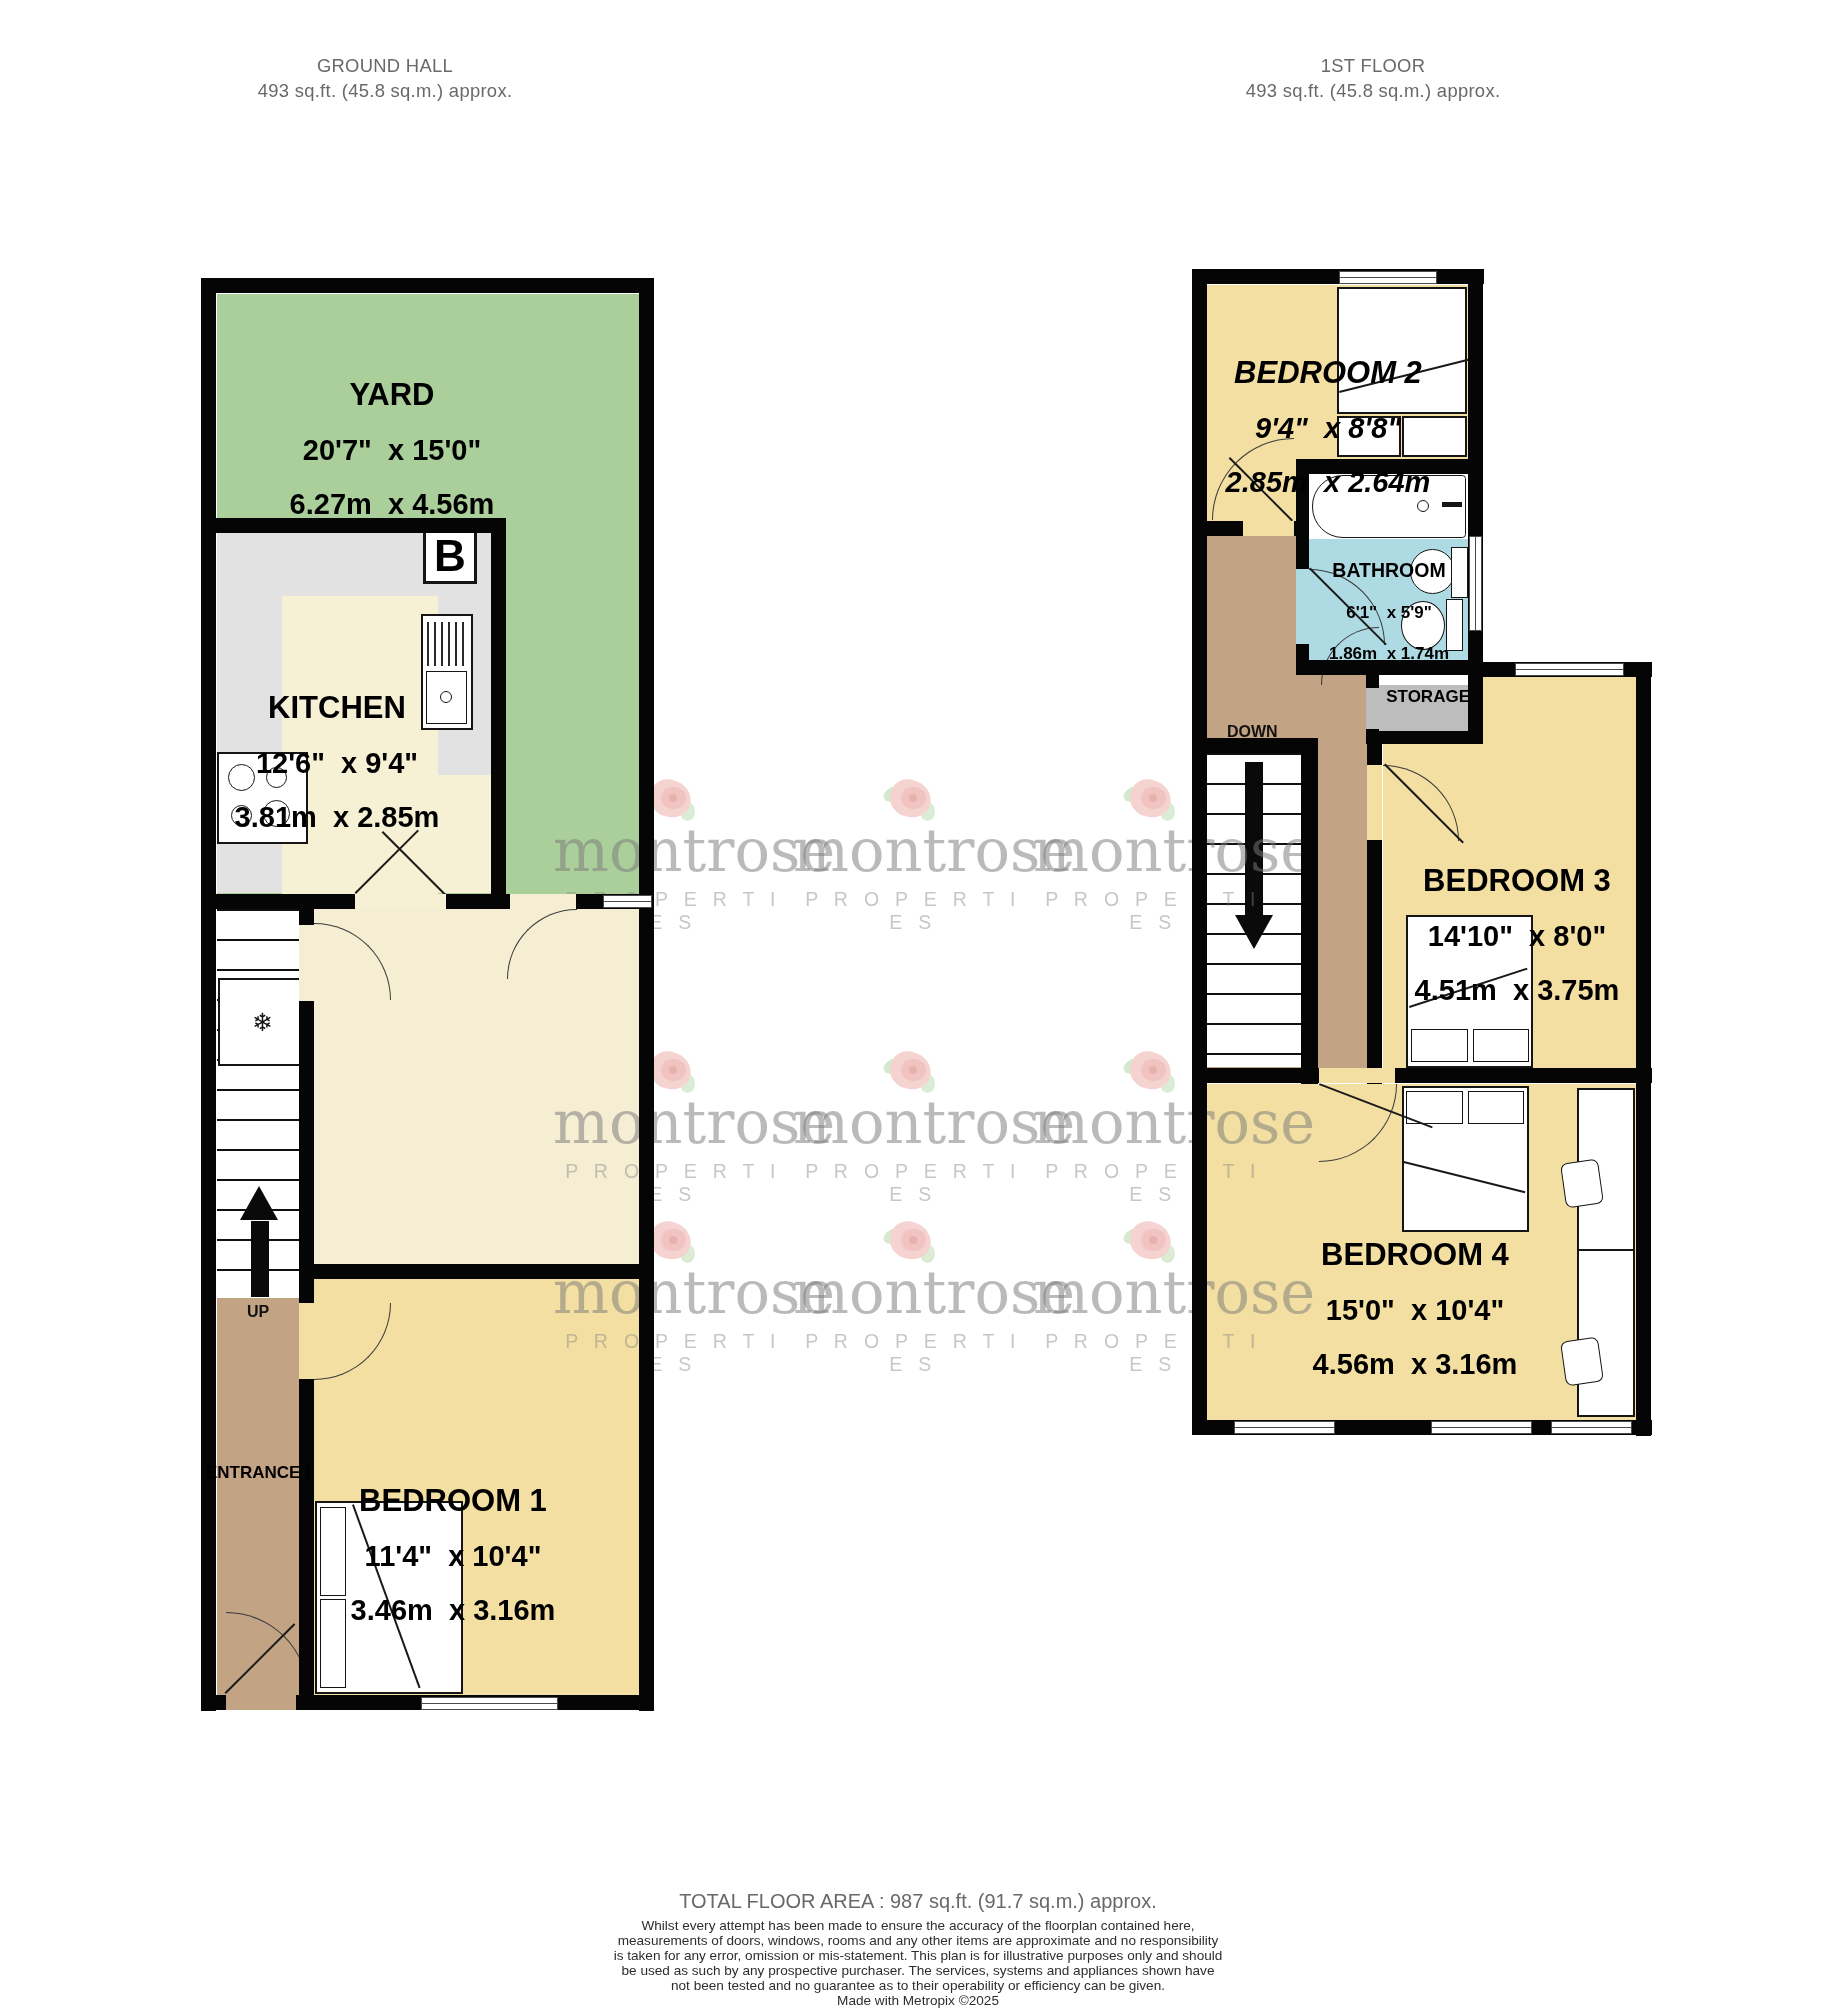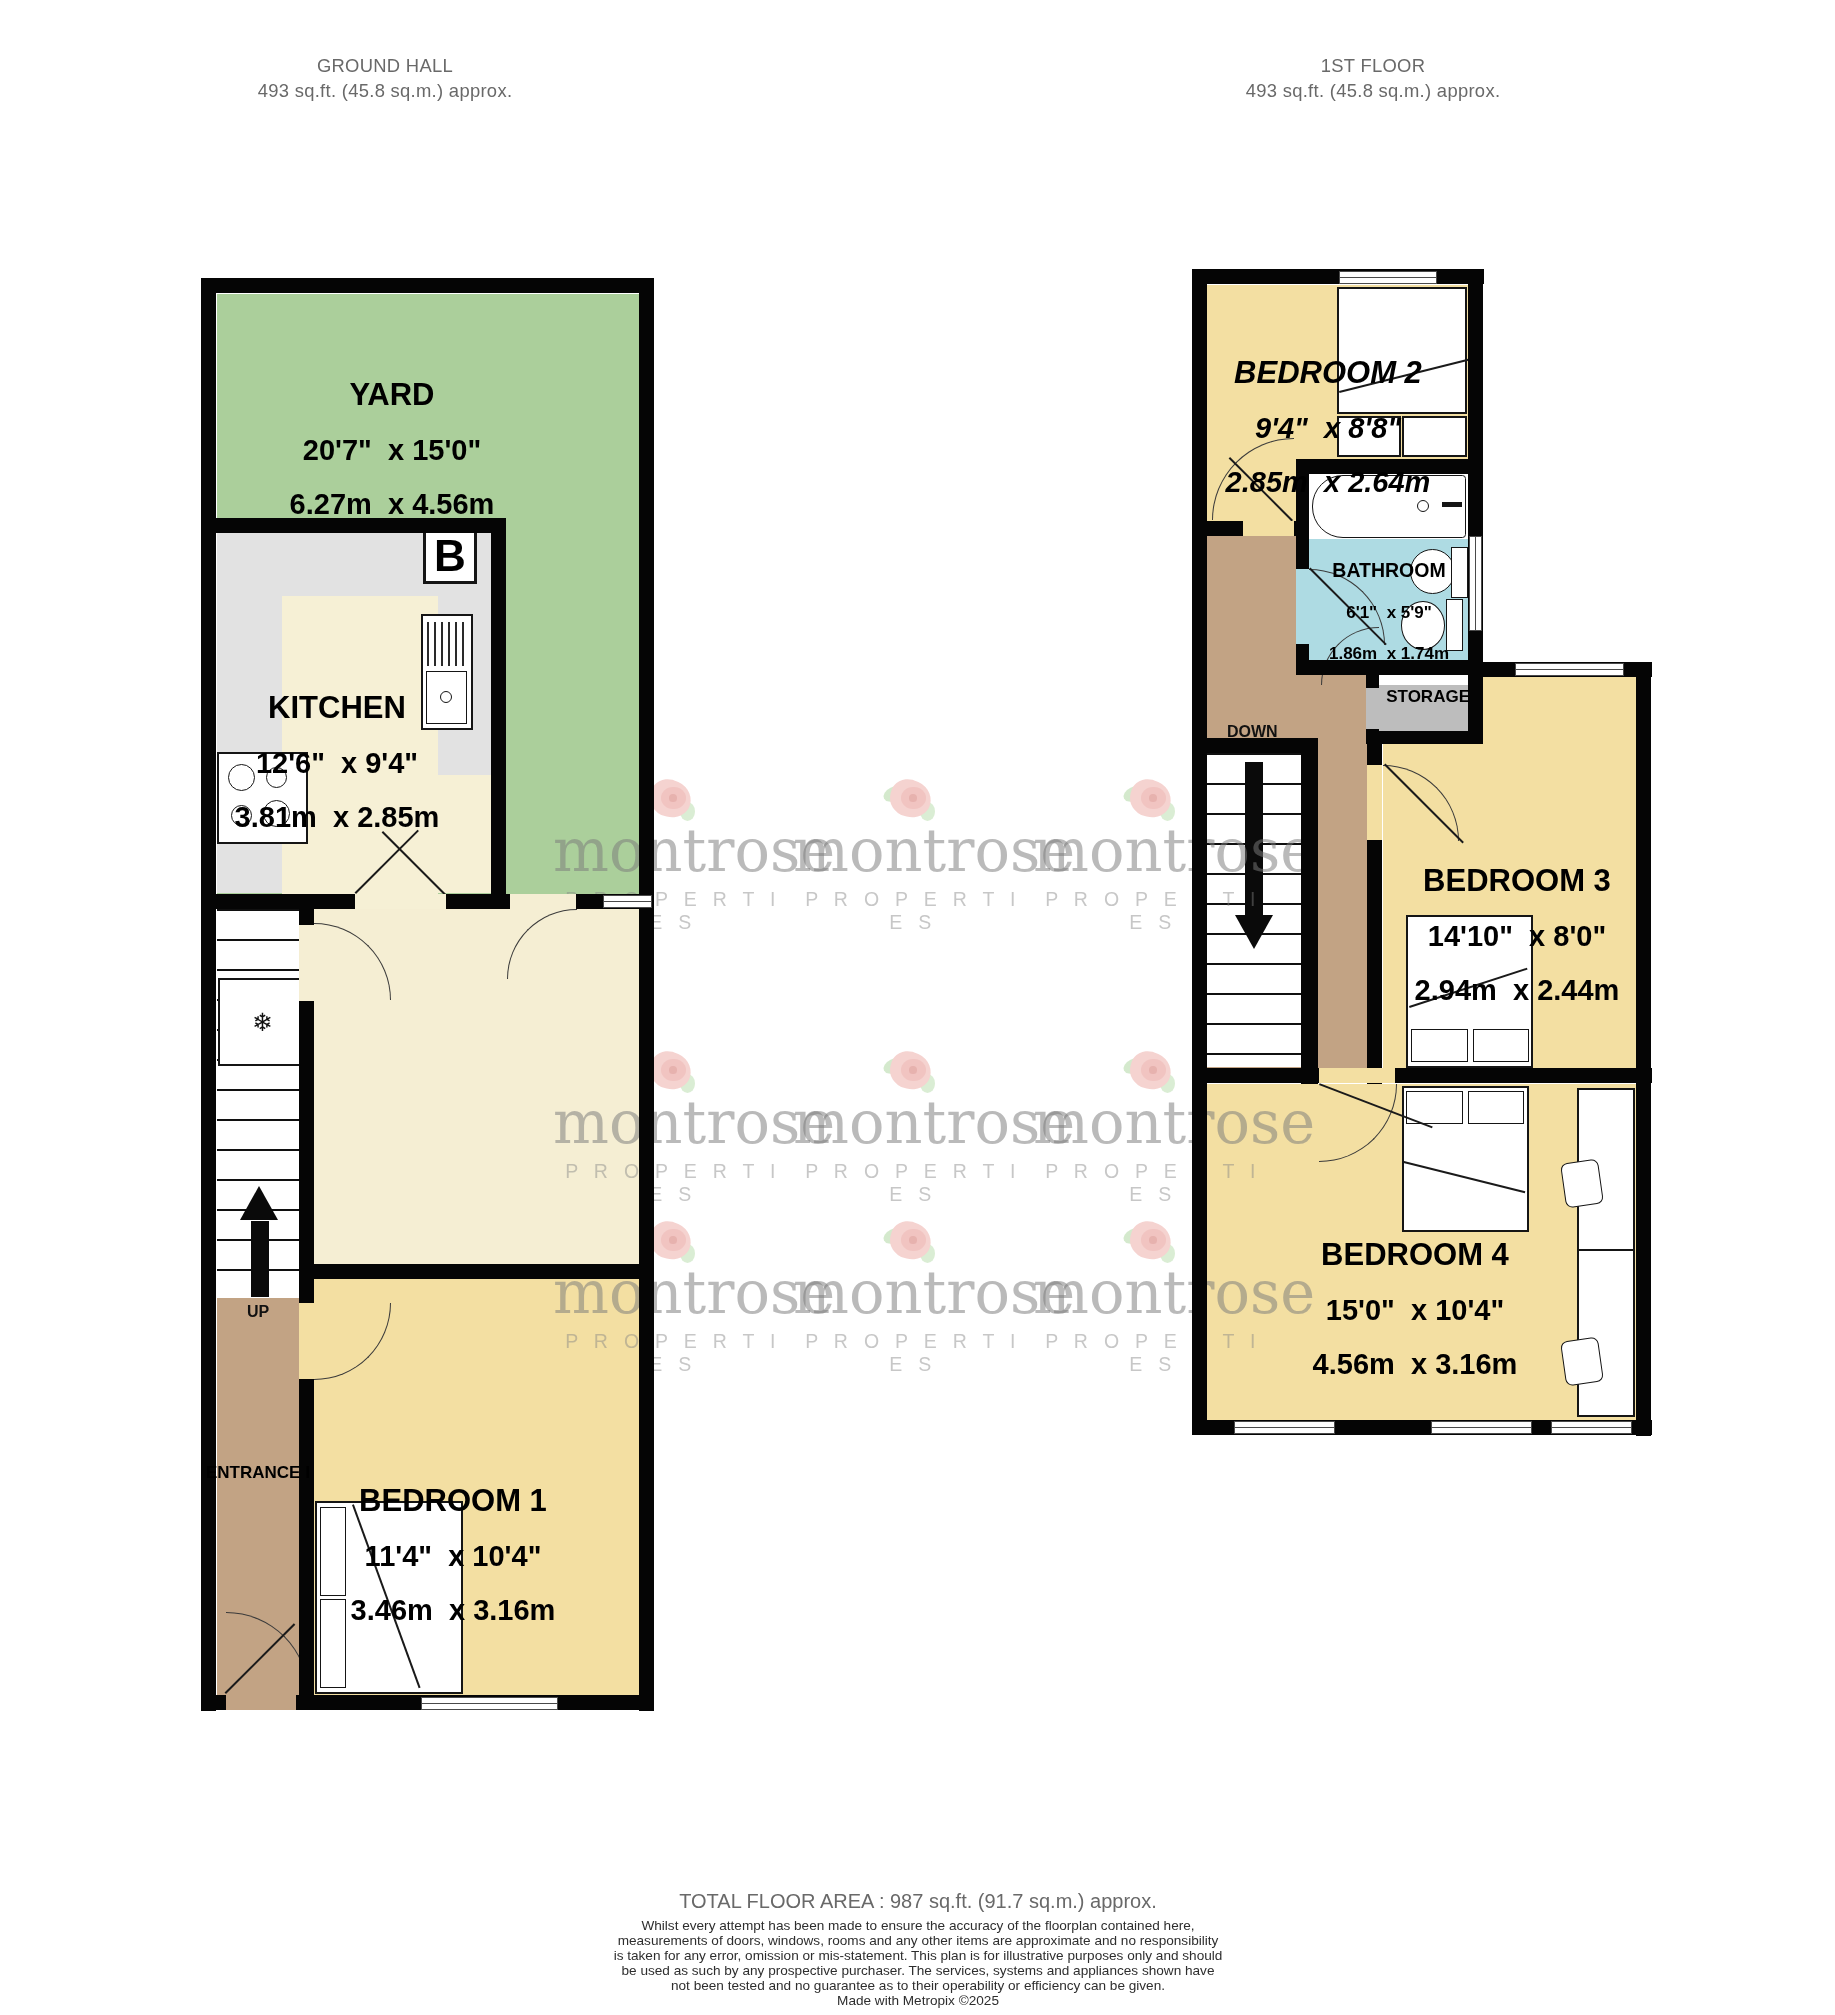--- a/index.html
+++ b/index.html
@@ -248,21 +248,21 @@
     <div class="rl-dim">2.85m  x 2.64m</div>
   </div>
   <div class="rlabel" style="left:1389px;top:537px;">
     <div class="rl-name-sm">BATHROOM</div>
     <div class="rl-dim-sm">6'1"  x 5'9"</div>
     <div class="rl-dim-sm">1.86m  x 1.74m</div>
   </div>
   <div class="rlabel" style="left:1517px;top:841px;">
     <div class="rl-name">BEDROOM 3</div>
     <div class="rl-dim">14'10"  x 8'0"</div>
-    <div class="rl-dim">2.94m  x 2.44m</div>
+    <div class="rl-dim">4.51m  x 3.75m</div>
   </div>
   <div class="rlabel" style="left:1415px;top:1215px;">
     <div class="rl-name">BEDROOM 4</div>
     <div class="rl-dim">15'0"  x 10'4"</div>
     <div class="rl-dim">4.56m  x 3.16m</div>
   </div>
   <div class="cliplabel" style="left:1380px;top:687px;width:90px;text-align:right;">STORAGE</div>
   <div class="tag" style="left:1227px;top:723px;font-size:16px;">DOWN</div>
 
   <div class="wm-tile" style="left:553px;top:770px;">

